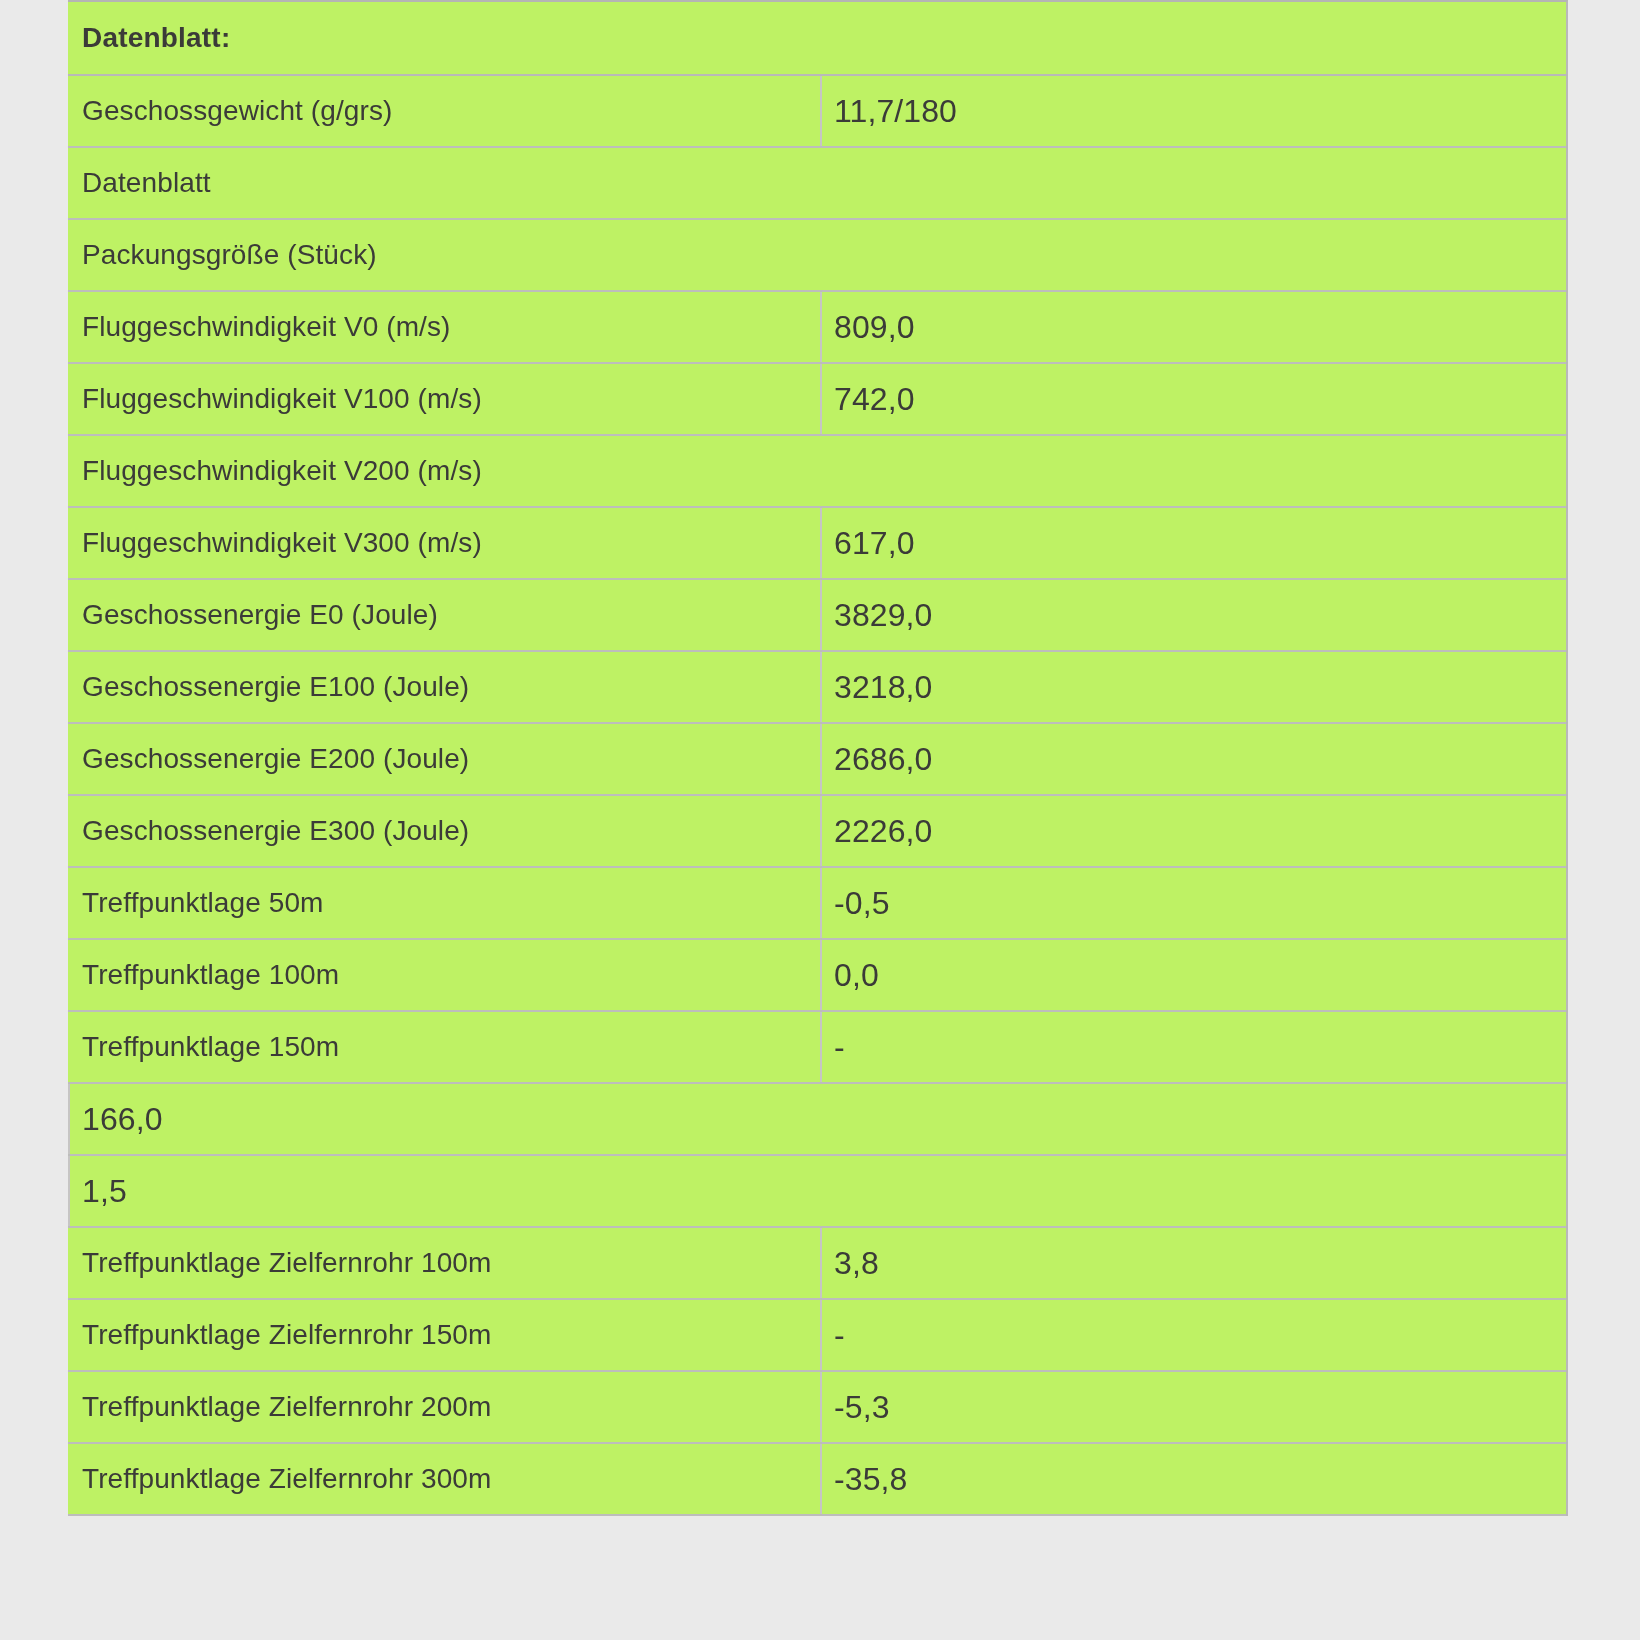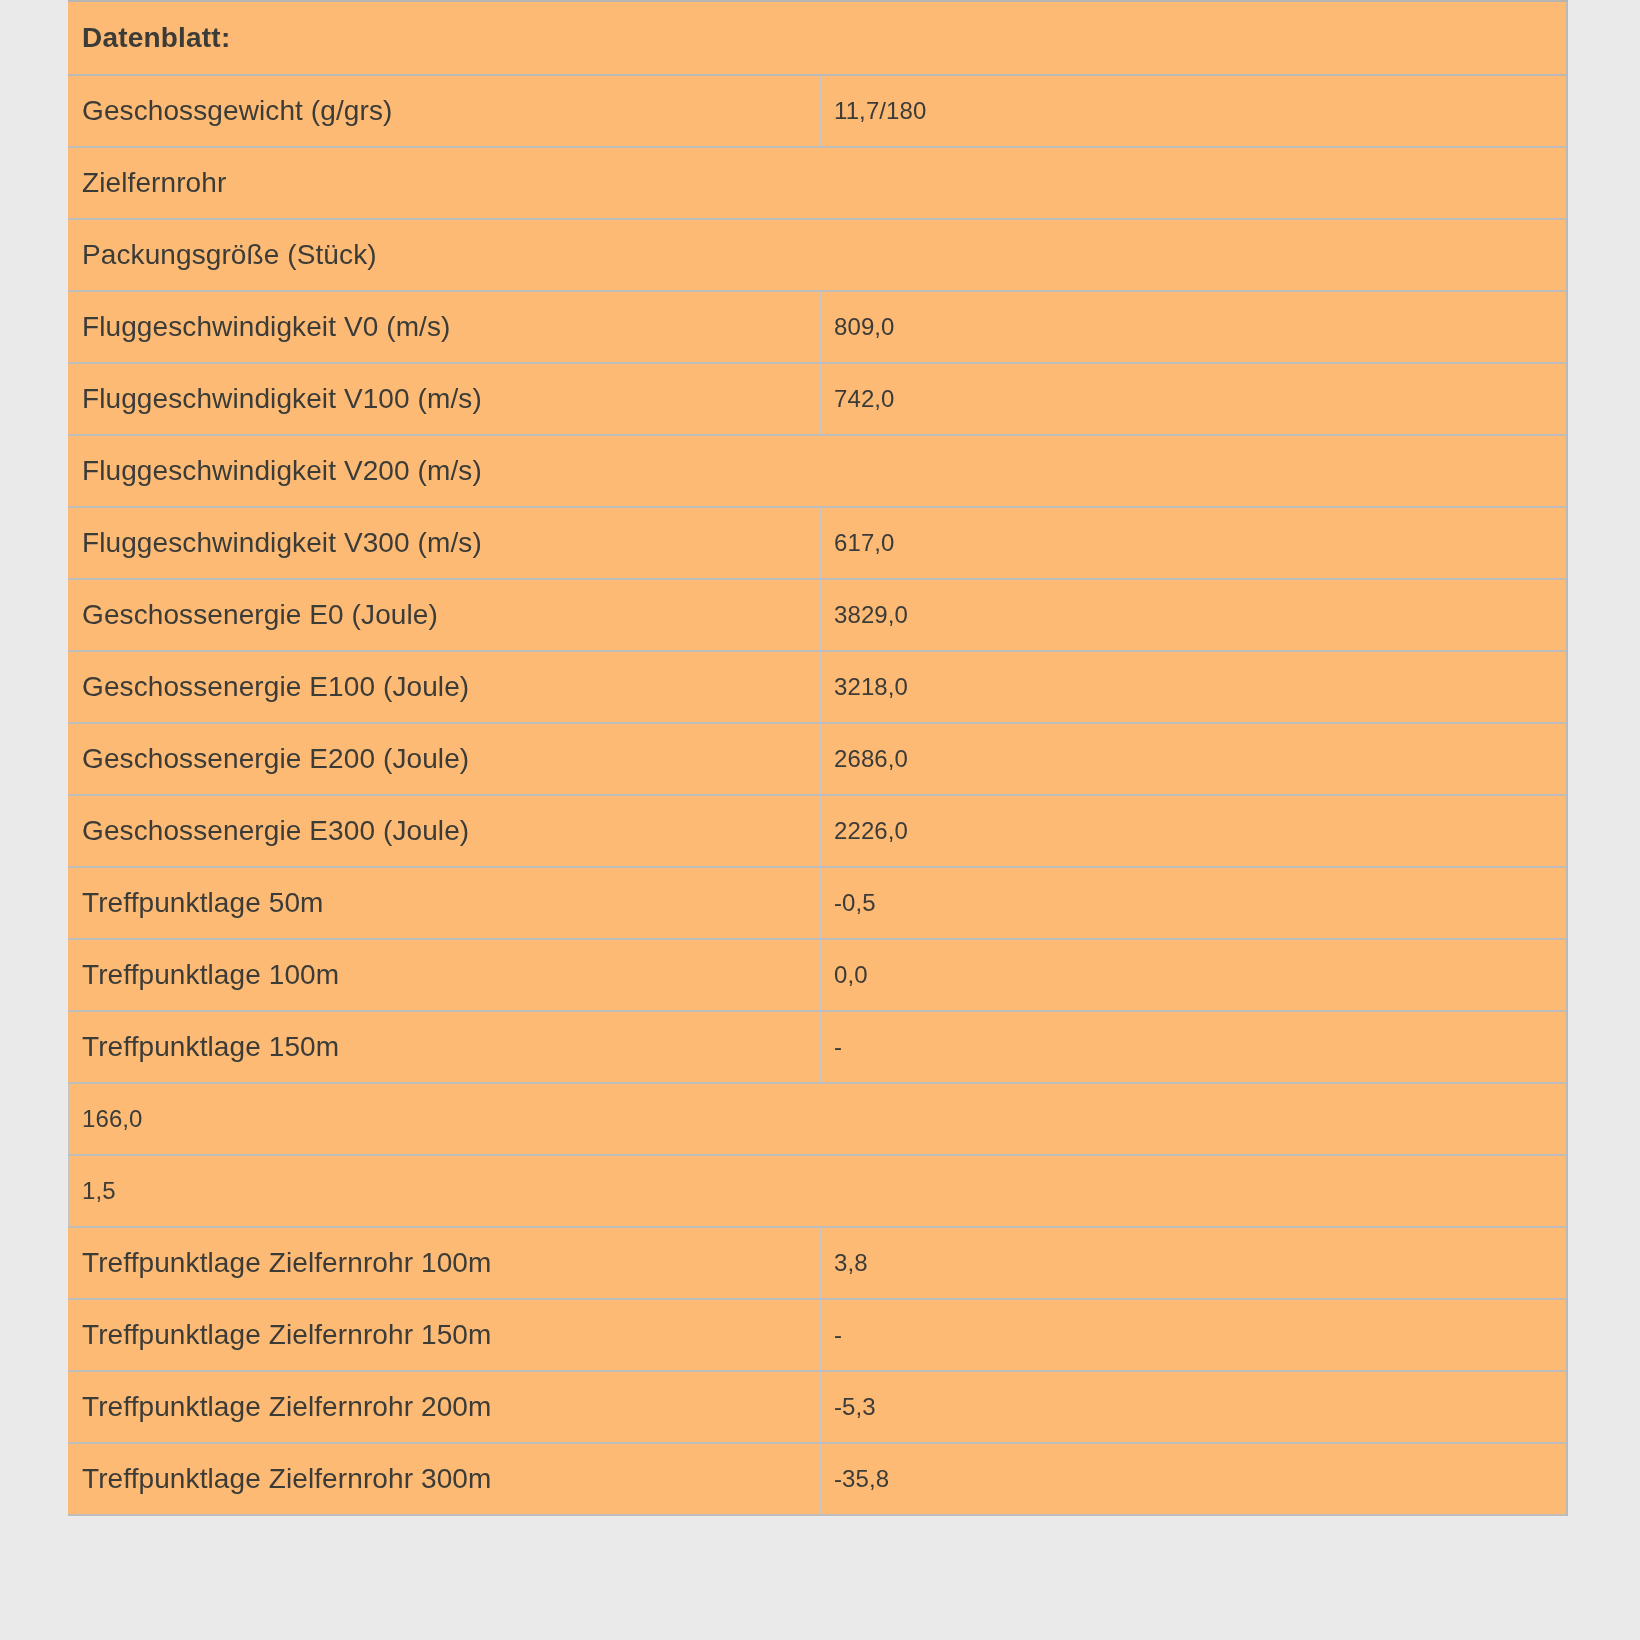--- a/index.html
+++ b/index.html
@@ -8,21 +8,21 @@
     height: 1640px;
     background: #eaeaea;
     font-family: "Liberation Sans", sans-serif;
     overflow: hidden;
   }
   .datasheet {
     position: absolute;
     left: 68px;
     top: 0;
     width: 1500px;
-    background: #fdba74;
+    background: #bef264;
     border-top: 2px solid #b5b5b4;
     border-right: 2px solid #b9b9b8;
     color: #3b3b38;
   }
   .ds-header {
     height: 74px;
     border-bottom: 2px solid #b9b9b8;
     display: flex;
     align-items: center;
     padding-left: 14px;
@@ -47,38 +47,38 @@
     letter-spacing: 0.1px;
     overflow: hidden;
   }
   .ds-value {
     flex: 1;
     border-left: 2px solid #c6c5c4;
     padding-left: 12px;
     padding-right: 20px;
     display: flex;
     align-items: center;
-    font-size: 24px;
+    font-size: 32px;
     letter-spacing: 0.1px;
     overflow: hidden;
   }
 </style>
 </head>
 <body>
 
 <div class="datasheet">
   <div class="ds-header">Datenblatt:</div>
   <div id="rows-container">
   <div class="ds-row">
     <div class="ds-label">Geschossgewicht (g/grs)</div>
     <div class="ds-value">11,7/180</div>
   </div>
 
   <div class="ds-row">
-    <div class="ds-label">Zielfernrohr</div>
+    <div class="ds-label">Datenblatt</div>
   </div>
 
   <div class="ds-row">
     <div class="ds-label">Packungsgröße (Stück)</div>
   </div>
 
   <div class="ds-row">
     <div class="ds-label">Fluggeschwindigkeit V0 (m/s)</div>
     <div class="ds-value">809,0</div>
   </div>

